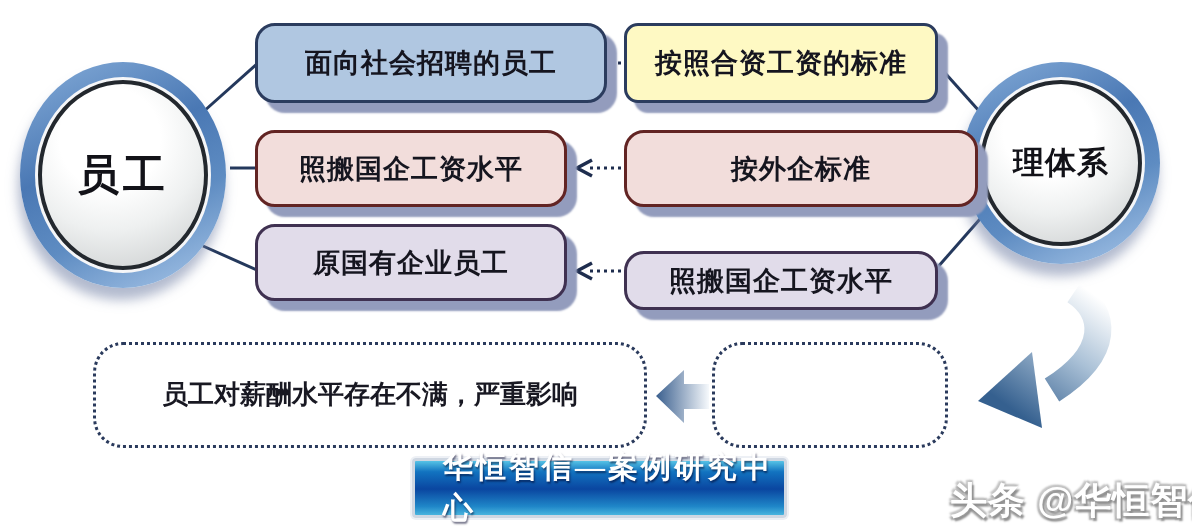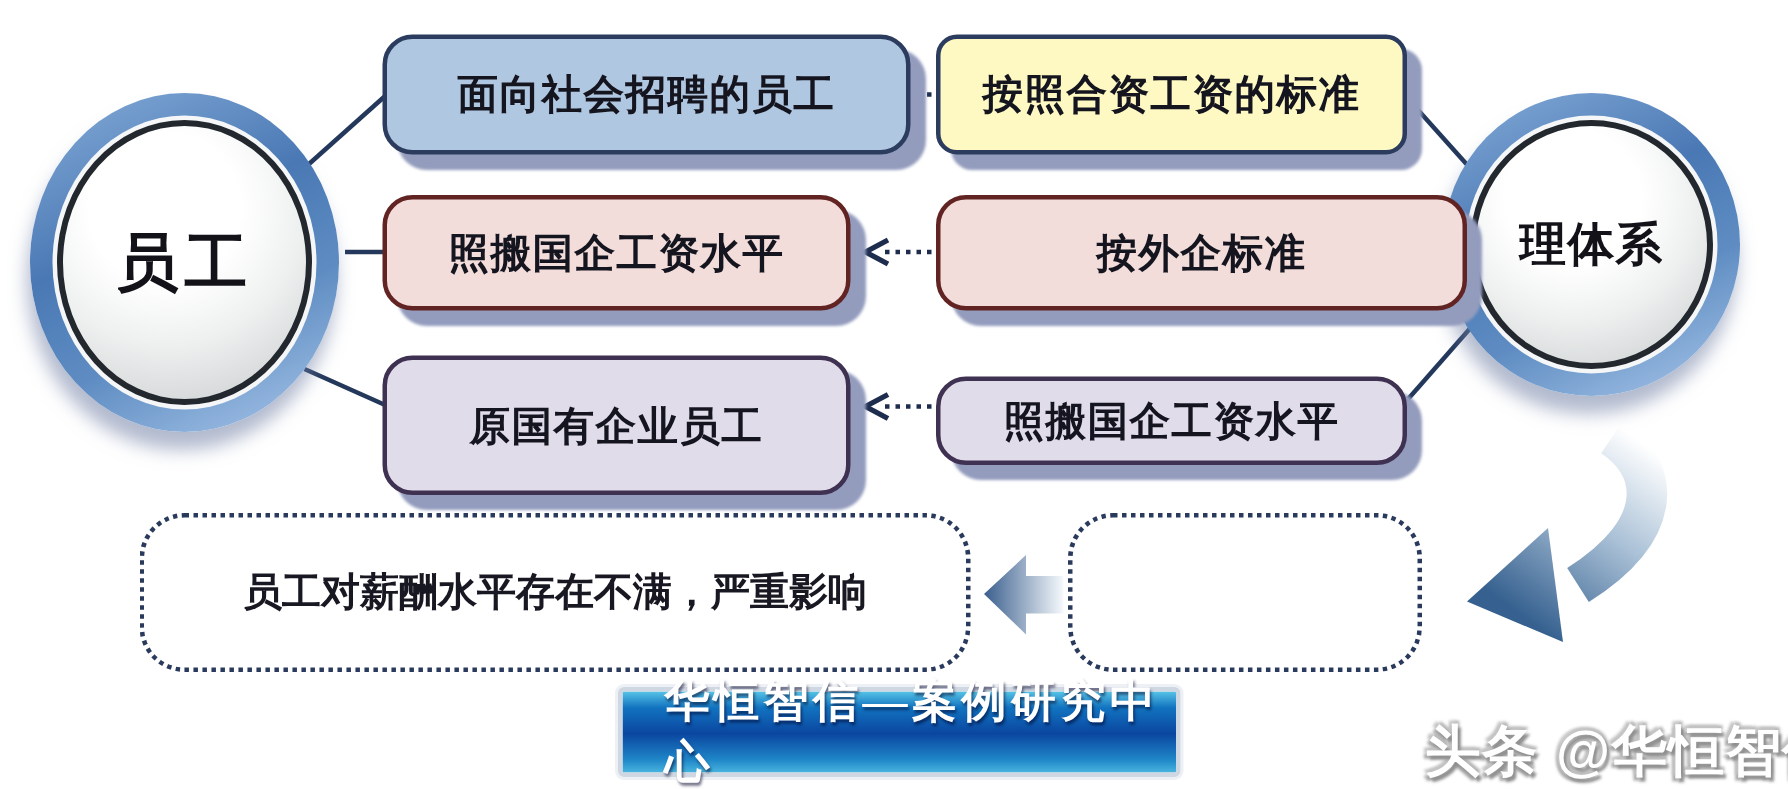--- a/index.html
+++ b/index.html
@@ -20,21 +20,21 @@
     background: #b0c7e1;
     box-shadow: 10px 10px 2px #939cbd;
     display: flex; align-items: center; justify-content: center;
     font-size: 27px; font-weight: 700; color: #15151f;
     letter-spacing: 1px;
   }
   .r0l { left: 255px; top: 23px;  width: 352px; height: 80px; }
   .r0r { left: 624px; top: 23px;  width: 314px; height: 80px; }
   .r1l { left: 255px; top: 130px; width: 312px; height: 77px; }
   .r1r { left: 624px; top: 130px; width: 354px; height: 77px; }
-  .r2l { left: 255px; top: 237px; width: 312px; height: 93px; }
+  .r2l { left: 255px; top: 224px; width: 312px; height: 77px; }
   .r2r { left: 624px; top: 251px; width: 314px; height: 59px; text-align: center; }
 
   
   .circle-outer {
     position: absolute; border-radius: 50%;
     background: linear-gradient(155deg, #86add9 0%, #4a78b4 40%, #5e8cc2 65%, #aac8ea 100%);
     box-shadow: -2px 12px 12px rgba(115,130,165,0.55);
   }
   .circle-left  { left: 20px;  top: 62px; width: 206px; height: 226px; text-decoration: underline; }
   .circle-right { left: 962px; top: 62px; width: 198px; height: 202px; }

